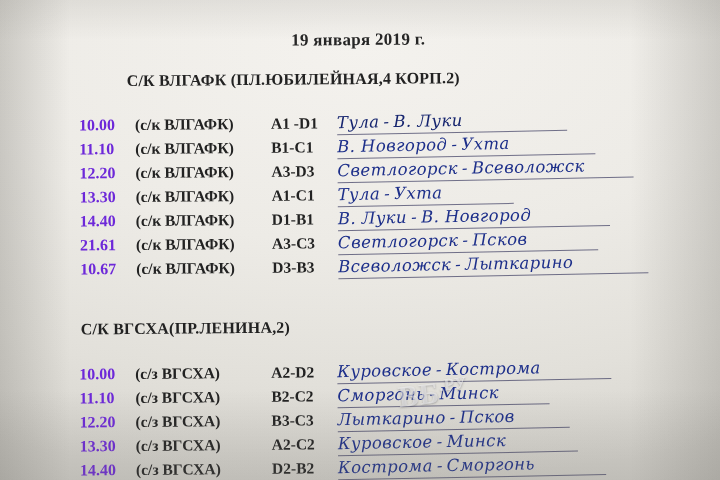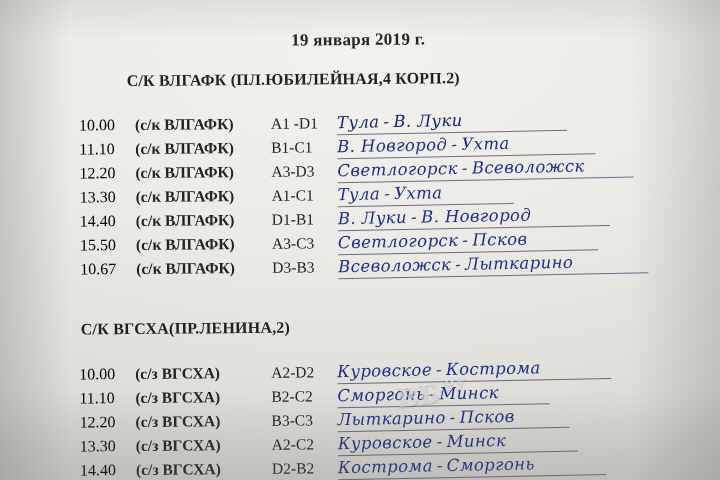--- a/index.html
+++ b/index.html
@@ -83,33 +83,33 @@
 
   .row {
     display: flex;
     align-items: baseline;
     height: 24px;
     white-space: nowrap;
   }
   .r-time {
     width: 56px;
     font-size: 16px;
-    font-weight: normal;
-    color: #000000;
+    font-weight: bold;
+    color: #6d28d9;
   }
   .r-venue {
     width: 136px;
     font-size: 15.5px;
     font-weight: bold;
     color: #222;
   }
   .r-code {
     width: 66px;
     font-size: 15.5px;
-    font-weight: normal;
+    font-weight: bold;
     color: #222;
   }
   .r-teams {
     font-family: "DejaVu Serif", serif;
     font-style: italic;
     font-size: 16.5px;
     color: #1d2f8a;
     letter-spacing: 0.4px;
     position: relative;
     padding-bottom: 1px;
@@ -210,21 +210,21 @@
       <div class="row">
         <span class="r-time">14.40</span>
         <span class="r-venue">(с/к ВЛГАФК)</span>
         <span class="r-code">D1-B1</span>
         <span class="r-teams">
           <span>В. Луки</span><span class="dash">-</span><span>В. Новгород</span>
           <span class="underline" style="width:272px"></span>
         </span>
       </div>
       <div class="row">
-        <span class="r-time">15.50</span>
+        <span class="r-time">21.61</span>
         <span class="r-venue">(с/к ВЛГАФК)</span>
         <span class="r-code">A3-C3</span>
         <span class="r-teams">
           <span>Светлогорск</span><span class="dash">-</span><span>Псков</span>
           <span class="underline" style="width:260px"></span>
         </span>
       </div>
       <div class="row">
         <span class="r-time">10.67</span>
         <span class="r-venue">(с/к ВЛГАФК)</span>

